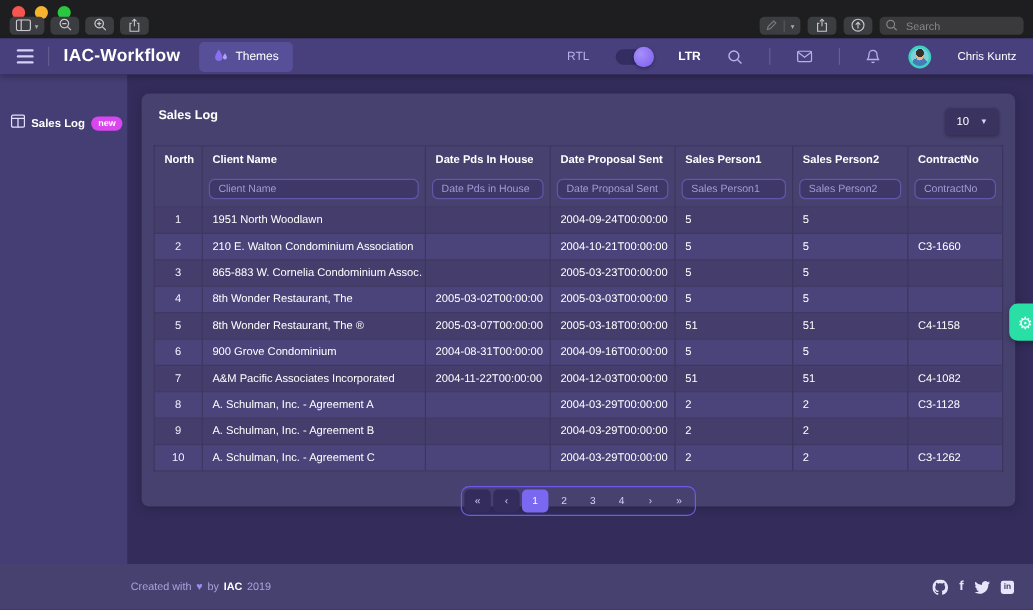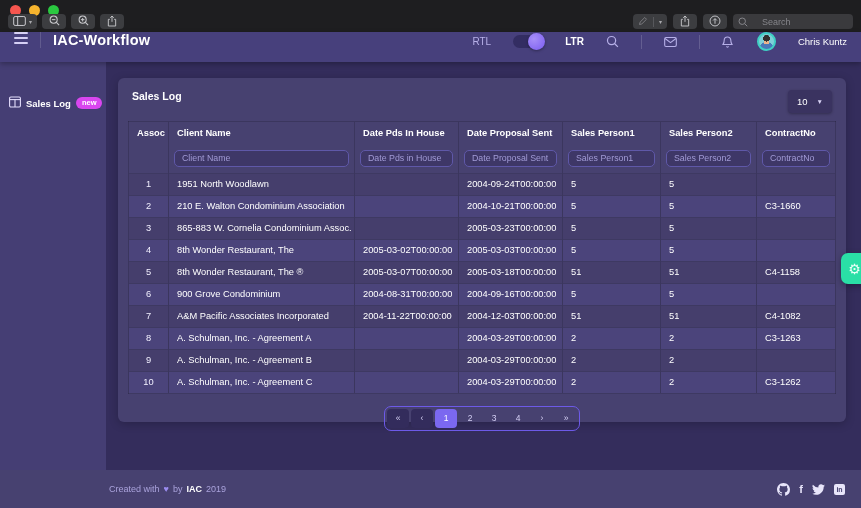--- a/index.html
+++ b/index.html
@@ -19,31 +19,31 @@
   .chrome-left { position:absolute; left:8px; top:14px; display:flex; gap:5px; }
   .chrome-right { position:absolute; right:8px; top:14px; display:flex; gap:6px; align-items:center; }
   .cbtn {
     height:15px; min-width:24px; padding:0 5px; background:#3c3d40; border-radius:4px;
     display:flex; align-items:center; justify-content:center; gap:3px; color:#c9c9cd; font-size:8px;
   }
   .cbtn .chev { font-size:6px; color:#a9a9ad; }
   .cbtn.split .split-div { width:1px; height:10px; background:#57585c; margin:0 2px; }
   .searchfield {
     width:120px; height:15px; background:#3a3a3d; border-radius:4px;
-    display:flex; align-items:center; padding:0 5px; gap:12px; color:#85858a;
+    display:flex; align-items:center; padding:0 5px; gap:5px; color:#85858a;
   }
   .searchfield input {
     background:transparent; border:0; outline:none; width:100%;
     font-size:9px; color:#cfcfd2; font-family:"Liberation Sans",sans-serif;
   }
   .searchfield input::placeholder { color:#85858a; }
 
   
   .navbar {
-    height:30px; background:#47407c; display:flex; align-items:flex-start; padding:0 14px;
+    height:30px; background:#47407c; display:flex; align-items:center; padding:0 14px;
     position:relative; z-index:3; box-shadow:0 2px 5px rgba(0,0,0,.28); flex:0 0 auto;
   }
   .hamburger { display:flex; flex-direction:column; gap:3px; cursor:pointer; }
   .hamburger span { width:14px; height:2px; background:#d6d0f5; border-radius:1px; }
   .nav-div { width:1px; height:16px; background:rgba(255,255,255,.14); margin:0 12px; }
   .brand { color:#fff; font-size:14.5px; font-weight:700; letter-spacing:.2px; }
   .themes-btn {
     margin-left:16px; background:#575098; border:0; border-radius:4px; color:#fff;
     font-size:10px; padding:5px 12px; display:flex; align-items:center; gap:6px;
     font-family:"Liberation Sans",sans-serif; cursor:pointer;
@@ -250,20 +250,29 @@
   </div>
 
   <div class="navbar">
     <div class="hamburger">
         <span></span>
         <span></span>
         <span></span>
       </div>
     <div class="nav-div"></div>
     <div class="brand">IAC-Workflow</div>
+    <button class="themes-btn">
+      <span>
+        <svg viewBox="0 0 14 14" width="12" height="12">
+            <path d="M5 1.5C5 1.5 1.5 6.2 1.5 9a3.5 3.5 0 007 0C8.5 6.2 5 1.5 5 1.5z" fill="#8a6ff2"></path>
+            <path d="M11 5.2c0 0-1.9 2.5-1.9 4a1.9 1.9 0 003.8 0C12.9 7.7 11 5.2 11 5.2z" fill="#b2a0fb"></path>
+          </svg>
+      </span>
+      <span>Themes</span>
+    </button>
     <div class="nav-right">
       <span class="rtl-label">RTL</span>
       <div class="toggle">
           <span class="knob"></span>
         </div>
       <span class="ltr-label">LTR</span>
       <span class="nav-icon">
         <svg viewBox="0 0 14 14" width="13" height="13" fill="none" stroke="currentColor" stroke-width="1.3">
             <circle cx="6" cy="6" r="4.4"></circle>
             <line x1="9.4" y1="9.4" x2="12.8" y2="12.8"></line>
@@ -318,21 +327,21 @@
             <col class="c-edit">
               <col class="c-client">
               <col class="c-d1">
               <col class="c-d2">
               <col class="c-s1">
               <col class="c-s2">
               <col class="c-con">
           </colgroup>
           <thead>
             <tr id="header-row">
-                <th>Assoc</th>
+                <th>North</th>
                 <th>Client Name</th>
                 <th>Date Pds In House</th>
                 <th>Date Proposal Sent</th>
                 <th>Sales Person1</th>
                 <th>Sales Person2</th>
                 <th>ContractNo</th>
               </tr>
             <tr id="filter-row" class="filter-row">
                 <td></td>
                 <td><input placeholder="Client Name" style=""></td>
@@ -407,21 +416,21 @@
                 <td>51</td>
                 <td>C4-1082</td>
               </tr>
               <tr>
                 <td>8</td>
                 <td>A. Schulman, Inc. - Agreement A</td>
                 <td></td>
                 <td>2004-03-29T00:00:00</td>
                 <td>2</td>
                 <td>2</td>
-                <td>C3-1263</td>
+                <td>C3-1128</td>
               </tr>
               <tr>
                 <td>9</td>
                 <td>A. Schulman, Inc. - Agreement B</td>
                 <td></td>
                 <td>2004-03-29T00:00:00</td>
                 <td>2</td>
                 <td>2</td>
                 <td></td>
               </tr>

